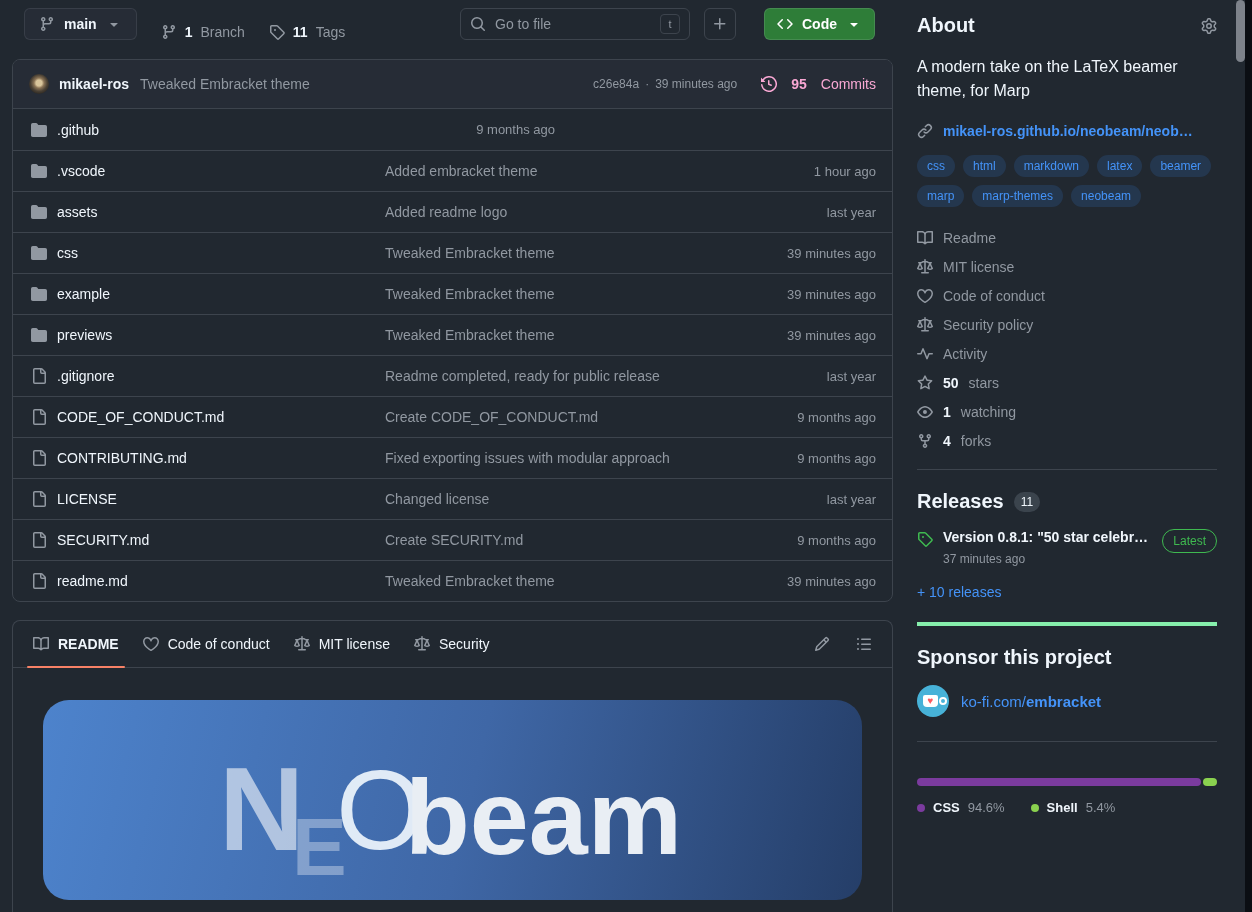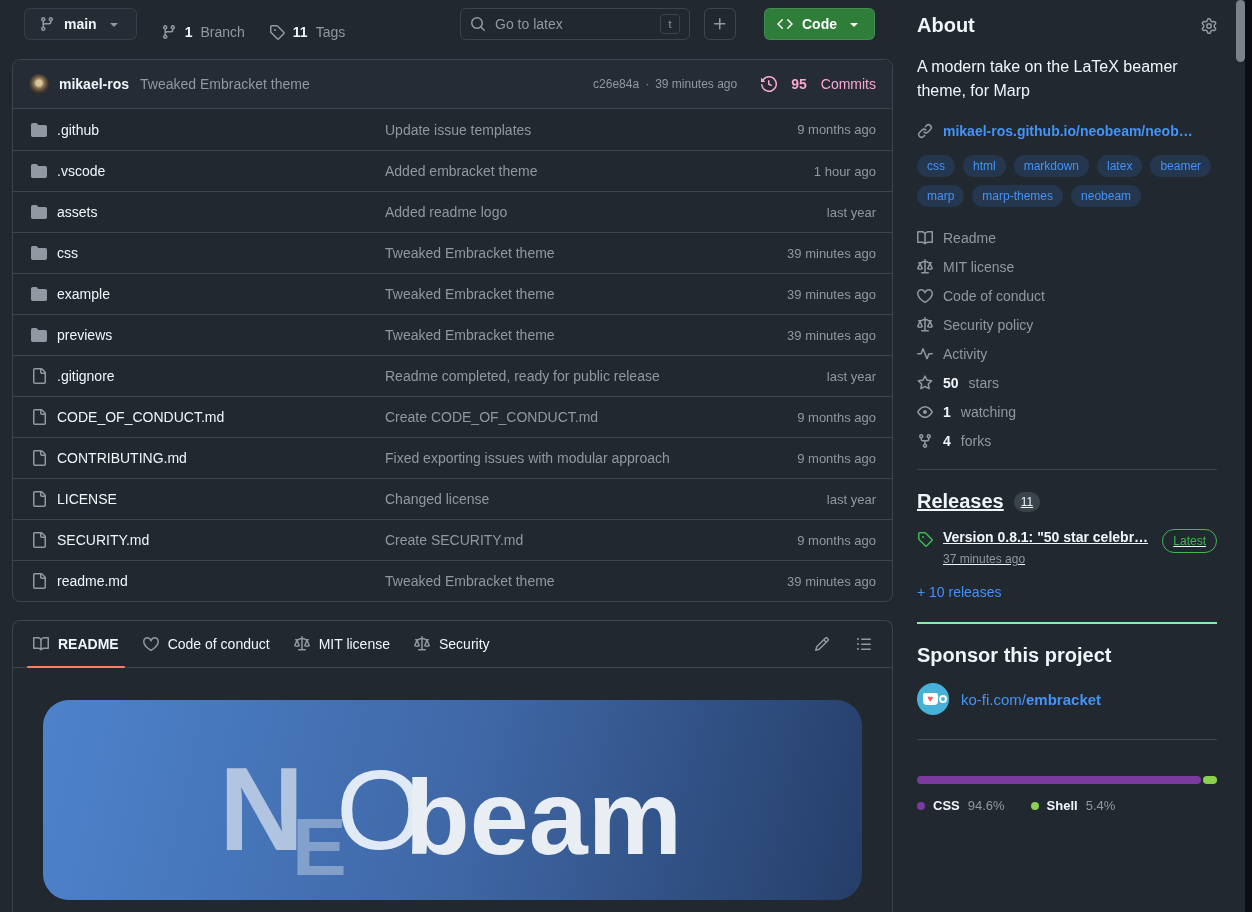--- a/index.html
+++ b/index.html
@@ -79,21 +79,21 @@
   .about-site { margin-top:20px; display:flex; align-items:center; gap:10px; }
   .about-site .icon { color:#9198a1; }
   .about-site a { font-weight:700; color:#4493f8; font-size:14px; white-space:nowrap; overflow:hidden; text-overflow:ellipsis; }
   .topics { margin-top:16px; display:flex; flex-wrap:wrap; gap:8px; }
   .topic { height:22px; line-height:22px; padding:0 10px; border-radius:22px;
     background:rgba(56,139,253,.15); color:#4493f8; font-size:12px; font-weight:500; cursor:pointer; }
   .meta-list { margin-top:16px; }
   .meta-list li { display:flex; align-items:center; gap:10px; height:29px; color:#9198a1; cursor:pointer; }
   .meta-list .icon { color:#9198a1; }
   .meta-list b { color:#f0f6fc; font-weight:700; }
-  .sb-releases { padding:20px 0 22px; border-bottom:2px solid #86efac;text-decoration:underline; }
+  .sb-releases { padding:20px 0 22px; border-bottom:4px solid #86efac; }
   .rel-head { display:flex; align-items:center; gap:10px; }
   .counter { height:20px; min-width:20px; padding:0 7px; border-radius:20px; background:rgba(99,110,123,.4);
     font-size:12px; font-weight:500; color:#f0f6fc; display:flex; align-items:center; justify-content:center; }
   .rel-item { margin-top:16px; display:flex; align-items:flex-start; gap:10px; cursor:pointer; }
   .rel-item > .icon { color:#3fb950; margin-top:2px; }
   .rel-info { flex:1; min-width:0; }
   .rel-title { display:block; font-weight:700; font-size:14px; color:#f0f6fc; white-space:nowrap; overflow:hidden; }
   .rel-time { margin-top:7px; font-size:12px; color:#9198a1; }
   .latest-pill { flex:none; height:24px; line-height:22px; padding:0 10px; border:1px solid #3fb950;
     border-radius:24px; color:#3fb950; font-size:12px; font-weight:500;text-align:center; }
@@ -211,21 +211,21 @@
           <use href="#i-tag"></use>
         </svg>
       <b>11</b>
       <span>Tags</span>
     </a>
     <div class="topbar-spacer"></div>
     <div class="goto-box">
       <svg class="icon" width="16" height="16">
           <use href="#i-search"></use>
         </svg>
-      <span>Go to latex</span>
+      <span>Go to file</span>
       <span class="goto-kbd">t</span>
     </div>
     <button class="plus-btn">
       <svg class="icon" width="16" height="16">
           <use href="#i-plus"></use>
         </svg>
     </button>
     <button class="code-btn">
       <svg class="icon" width="16" height="16">
           <use href="#i-code"></use>
@@ -254,21 +254,20 @@
           <span>Commits</span>
         </a>
       </div>
     </div>
 
     <div class="file-row">
       <svg class="icon row-icon" width="16" height="16">
           <use href="#i-folder"></use>
         </svg>
       <a class="row-name">.github</a>
-      <a class="row-msg">Update issue templates</a>
       <span class="row-date">9 months ago</span>
     </div>
     <div class="file-row">
       <svg class="icon row-icon" width="16" height="16">
           <use href="#i-folder"></use>
         </svg>
       <a class="row-name">.vscode</a>
       <a class="row-msg">Added embracket theme</a>
       <span class="row-date">1 hour ago</span>
     </div>

